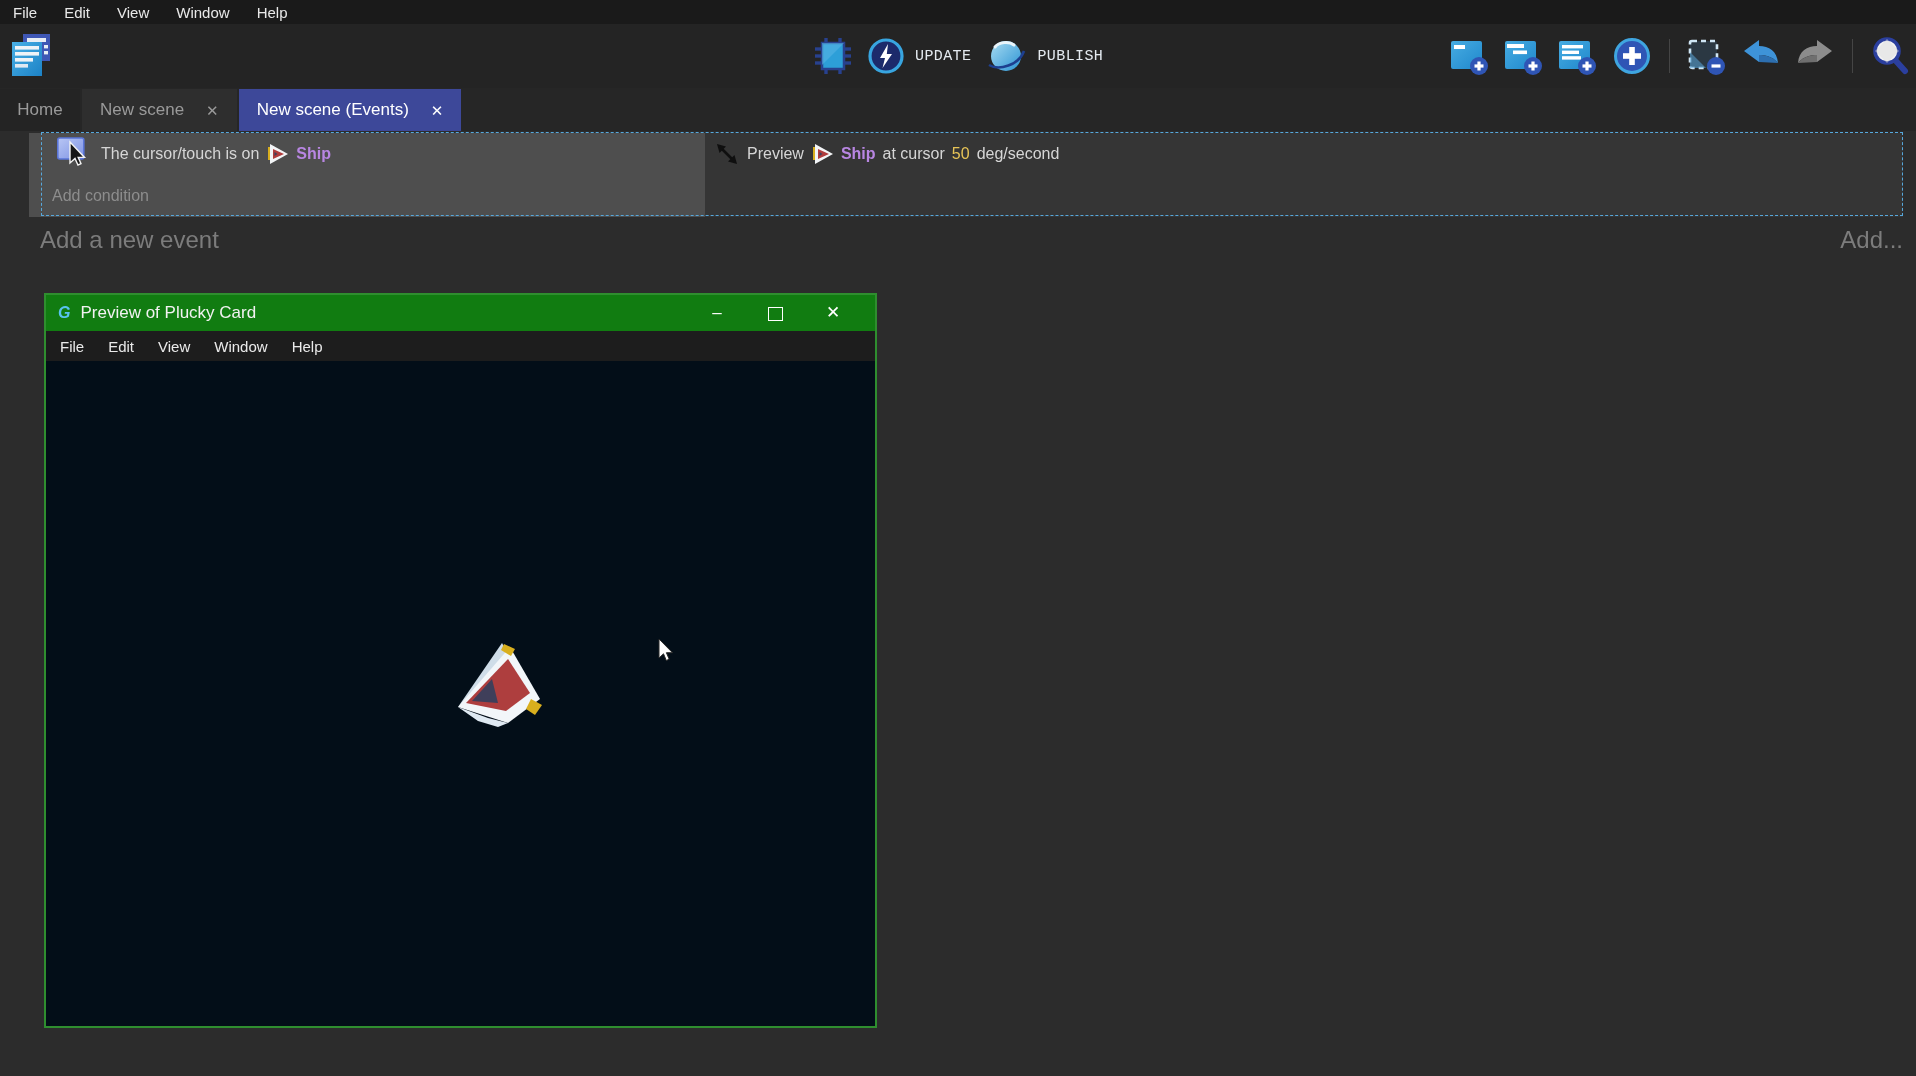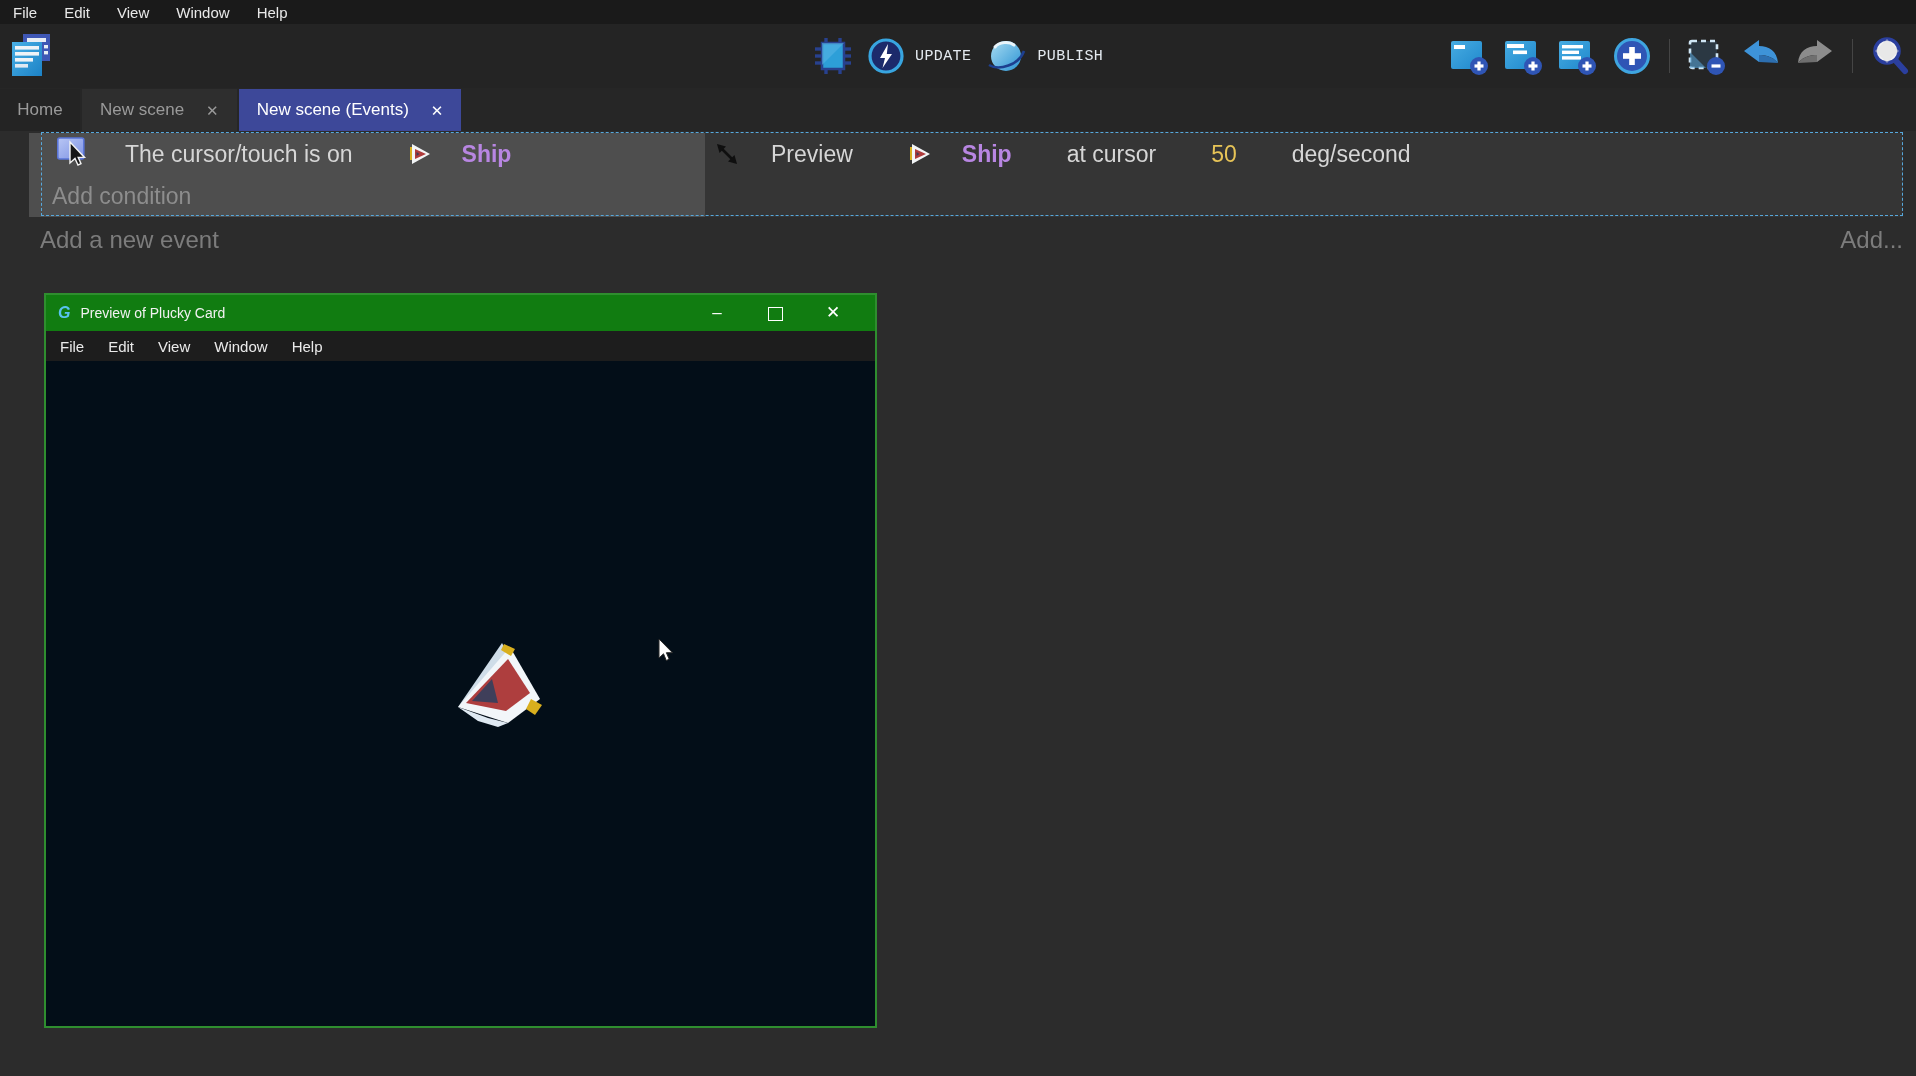--- a/index.html
+++ b/index.html
@@ -27,40 +27,40 @@
   .tab.plain{background:#2e2e2e;margin-left:2px;}
   .tab.active{background:#3d4899;color:#fff;margin-left:2px;}
   .tab .close{margin-left:22px;font-size:15px;color:inherit;cursor:pointer;line-height:1;}
   
   .events-area{position:absolute;left:0;top:131px;width:100%;height:945px;background:#2c2c2c;}
   .event-block{position:absolute;left:29px;top:2px;width:1874px;height:84px;display:flex;}
   .event-dashes{position:absolute;left:41px;top:1px;width:1862px;height:84px;
                 border:1.5px dashed #57a8dc;box-sizing:border-box;pointer-events:none;}
   .cond-cell{width:676px;background:#4e4e4e;box-sizing:border-box;}
   .act-cell{flex:1;background:#353535;box-sizing:border-box;}
-  .ev-row{height:42px;display:flex;align-items:center;font-size:23px;color:#d6d6d6;gap:24px;}
+  .ev-row{height:42px;display:flex;align-items:center;font-size:16px;color:#d6d6d6;}
   .cond-cell .ev-row{padding-left:28px;}
   .act-cell .ev-row{padding-left:10px;}
   .ev-ph{color:#8d8d8d;}
   .cond-cell .ev-ph{padding-left:23px;}
   .act-cell .ev-ph{padding-left:22px;}
   .obj-name{color:#b886e2;font-weight:bold;margin-left:6px;}
   .num-val{color:#e7c457;}
   .ev-ico{margin-right:8px;position:relative;}
   .gap{display:inline-block;width:7px;}
   .add-event-row{position:absolute;left:0;top:95px;width:1903px;display:flex;
                  justify-content:space-between;font-size:24px;color:#7c7c7c;}
   .add-event-row .lft{margin-left:40px;cursor:pointer;}
   .add-event-row .rgt{cursor:pointer;}
   
   .preview{position:absolute;left:44px;top:293px;width:833px;height:735px;
            border:2px solid #2f8e2f;box-sizing:border-box;background:#030e18;}
   .pv-title{height:36px;background:#117c11;display:flex;align-items:center;padding:0 12px;}
   .pv-logo{color:#59c2f0;font-weight:bold;font-size:16px;font-style:italic;margin-right:10px;}
-  .pv-title-text{color:#f2f2f2;font-size:14px;flex:1;}
+  .pv-title-text{color:#f2f2f2;font-size:17px;flex:1;}
   .pv-controls{display:flex;align-items:center;gap:38px;padding-right:20px;}
   .pv-controls .ctl{width:20px;text-align:center;color:#fff;font-size:17px;cursor:pointer;line-height:36px;}
   .pv-max{display:inline-block;width:13px;height:12px;border:1.6px solid #fff;vertical-align:middle;}
   .pv-menu{height:30px;background:#1d1d1d;display:flex;align-items:center;padding-left:14px;}
   .pv-menu .mi{color:#eaeaea;font-size:15px;margin-right:24px;cursor:default;}
   .pv-game{position:relative;width:100%;height:663px;background:#030e18;}
   .ship{position:absolute;left:412px;top:280px;}
   .game-cursor{position:absolute;left:612px;top:278px;}
   svg{display:block;}
 </style>

